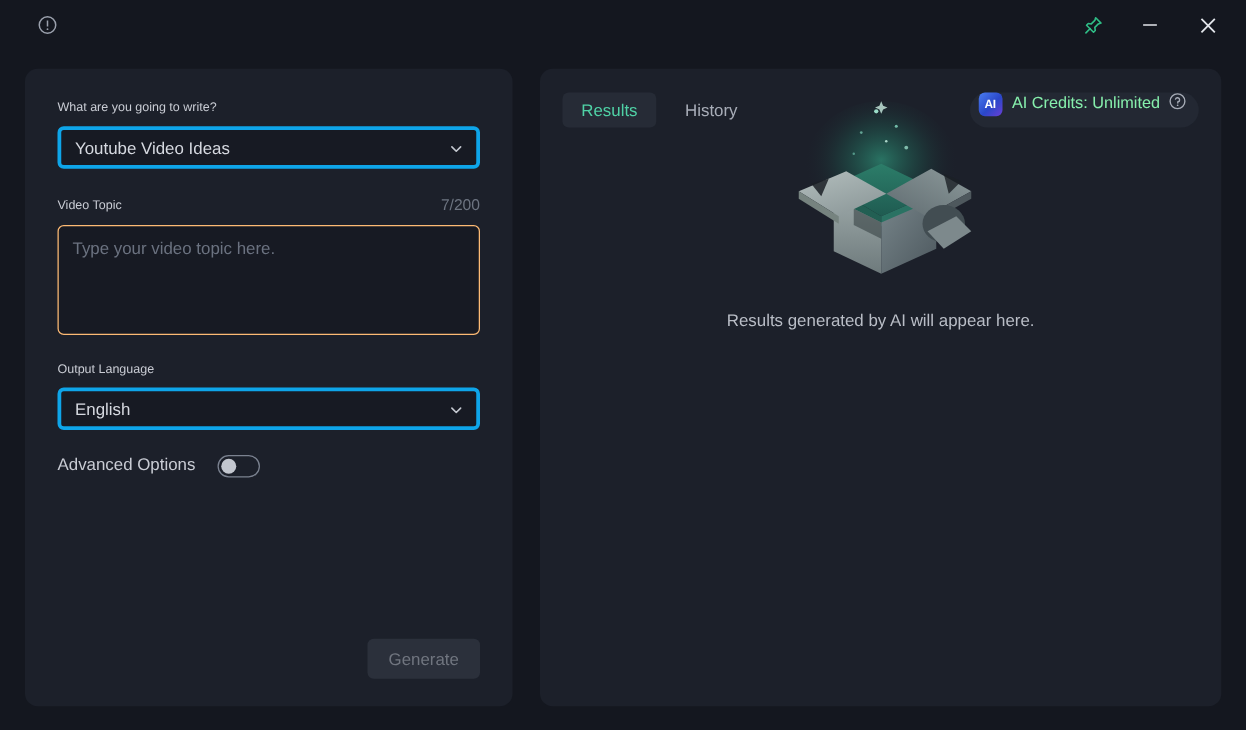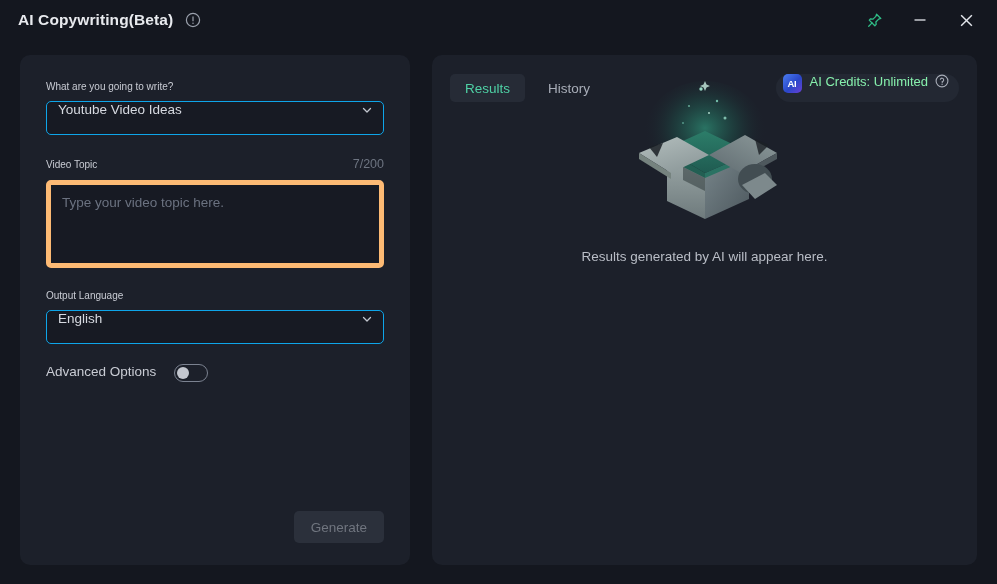--- a/index.html
+++ b/index.html
@@ -64,33 +64,33 @@
   .label-row {
     display: flex; align-items: center; justify-content: space-between;
     margin-bottom: 9px;
   }
   .label-row .field-label { margin-bottom: 0; }
   .counter { font-size: 12.5px; color: #6d7481; }
 
   .select-box {
     height: 34px; width: 100%;
     background: #171a23;
-    border: 1px solid #0ea5e9;
+    border: 3px solid #0ea5e9;
     border-radius: 5px;
-    display: flex; align-items: flex-start;
+    display: flex; align-items: center;
     padding: 0 10px 0 11px;
     cursor: pointer;
   }
   .select-value { font-size: 13.5px; color: #d6d9e0; flex: 1; }
   .chev { width: 12px; height: 12px; }
 
   .topic-area {
     width: 100%; height: 88px;
     background: #171a23;
-    border: 5px solid #fdba74;
+    border: 1px solid #fdba74;
     border-radius: 5px;
     padding: 10px 11px;
     font-family: "Liberation Sans", sans-serif;
     font-size: 13.5px; color: #d6d9e0;
     resize: none; outline: none;
   }
   .topic-area::placeholder { color: #6b7280; }
 
   .gap-22 { height: 22px; }
   .gap-20 { height: 20px; }
@@ -155,21 +155,20 @@
   }
   .empty-art { width: 200px; height: 160px; margin-top: -34px; }
   .empty-text {
     margin-top: 16px; font-size: 13.5px; color: #b9bdc6;
   }
 </style>
 </head>
 <body>
 
 <div class="titlebar">
-  <span class="title-text">AI Copywriting(Beta)</span>
 
   <span class="info-icon">
     <svg width="16" height="16" viewBox="0 0 16 16">
       <circle cx="8" cy="8" r="6.6" fill="none" stroke="#9aa0ac" stroke-width="1.2"></circle>
       <line x1="8" y1="4.4" x2="8" y2="9.2" stroke="#9aa0ac" stroke-width="1.2"></line>
       <circle cx="8" cy="11.3" r="0.75" fill="#9aa0ac"></circle>
     </svg>
   </span>
 
   <div class="win-controls">

